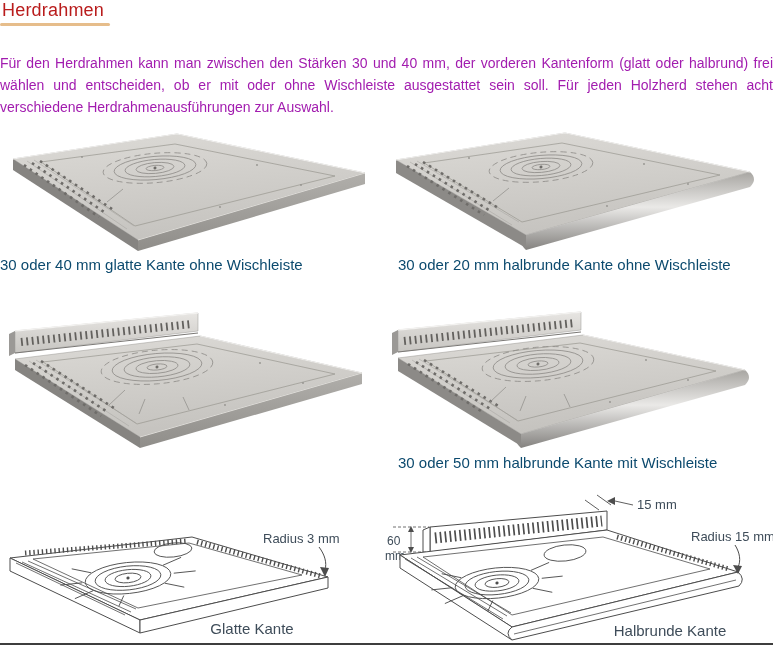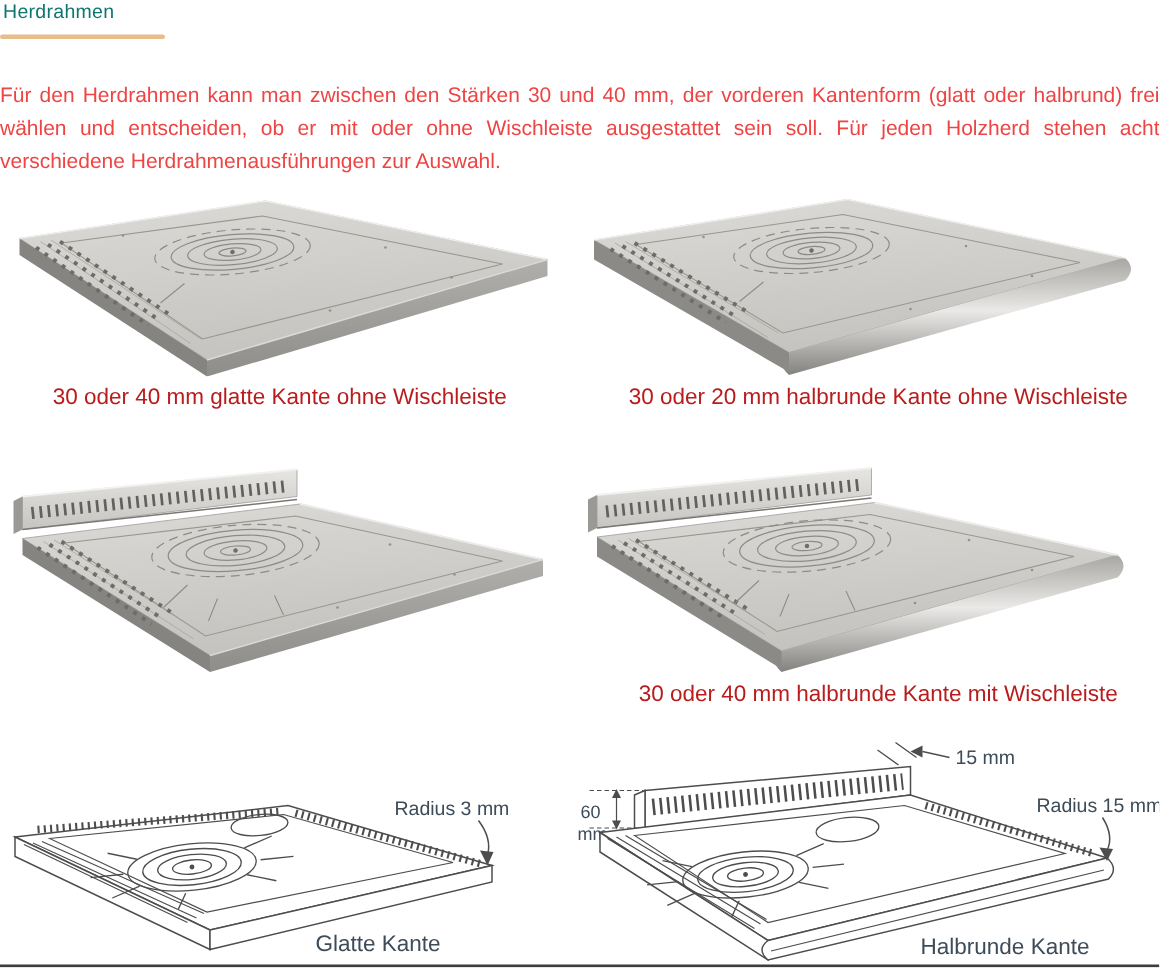--- a/index.html
+++ b/index.html
@@ -3,31 +3,31 @@
 <meta charset="utf-8">
 <style>
   html,body{margin:0;padding:0;background:#ffffff;}
   #page{
     position:relative;width:773px;height:645px;background:#ffffff;overflow:hidden;
     font-family:"Liberation Sans",sans-serif;color:#3e4c59;
   }
   .abs{position:absolute;}
   h1#title{
     margin:0;position:absolute;left:2px;top:0px;
-    font-size:13px;font-weight:400;letter-spacing:.2px;color:#0f766e;
+    font-size:18px;font-weight:400;letter-spacing:.2px;color:#b91c1c;
   }
   #title-underline{
     position:absolute;left:0;top:23px;width:110px;height:3px;background:#e6bd8b;border-radius:2px;
   }
   #intro{
     position:absolute;left:0;top:38px;width:773px;
-    font-size:14px;line-height:22px;text-align:justify;color:#ef4444;
+    font-size:14px;line-height:22px;text-align:justify;color:#a21caf;
   }
   .variant-caption{
-    position:absolute;font-size:15px;color:#b91c1c;text-align:center;height:20px;line-height:20px;
+    position:absolute;font-size:15px;color:#0c4a6e;text-align:left;height:20px;line-height:20px;
   }
   .cap-r1{top:255px;}
   .cap-r2{top:453px;}
   .cap-left{left:0;width:373px;}
   .cap-right{left:398px;width:375px;}
   svg text{font-family:"Liberation Sans",sans-serif;fill:#3e4c59;}
   svg .dim{font-size:13px;}
   svg .dim-sm{font-size:12px;}
   svg .diag-caption{font-size:15px;}
   #bottom-border{
@@ -220,21 +220,21 @@
       <circle r="1.5" fill="#6f6d69" stroke="none"></circle>
     </g>
     <path d="M118,91 L102,106 M138,100 L132,115 M176,98 L182,111" stroke="#8d8b87" stroke-width="0.7" fill="none"></path>
     <g fill="#94928e">
       <circle cx="258" cy="64" r="0.9"></circle>
         <circle cx="300" cy="84" r="0.9"></circle>
         <circle cx="222" cy="106" r="0.9"></circle>
     </g>
   </svg>
 
-  <div class="variant-caption cap-r2 cap-right">30 oder 40 mm halbrunde Kante mit Wischleiste</div>
+  <div class="variant-caption cap-r2 cap-right">30 oder 50 mm halbrunde Kante mit Wischleiste</div>
 
   <svg class="abs" style="left:5px;top:497px" width="340" height="146" viewBox="0 0 340 146">
     <g stroke="#4d4d4d" stroke-width="1" fill="none">
       <path d="M5,61 L187,40 L323,80 L135,123 Z" fill="#ffffff"></path>
       <path d="M5,61 L135,123 L135,136 L5,74 Z" fill="#ffffff"></path>
       <path d="M135,123 L323,80 L323,91 L135,136 Z" fill="#ffffff"></path>
       <path d="M28,62 L184,46 L297,78 L133,111 Z" stroke-width="0.8"></path>
     </g>
     <path d="M20,56 L182,44" stroke="#4d4d4d" stroke-width="5" stroke-dasharray="1.4 2.8" fill="none"></path>
     <path d="M192,45 L316,79" stroke="#4d4d4d" stroke-width="5" stroke-dasharray="1.4 2.8" fill="none"></path>

